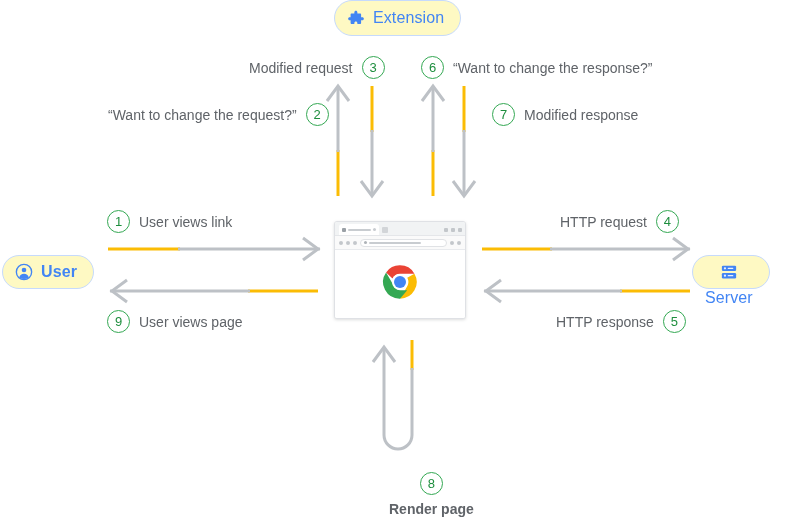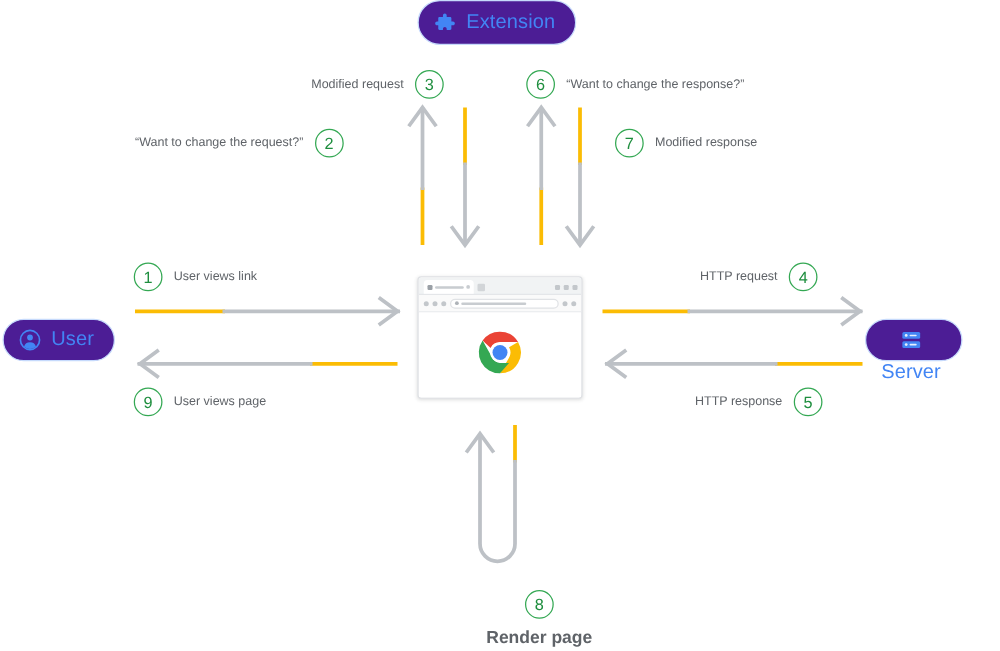--- a/index.html
+++ b/index.html
@@ -13,57 +13,57 @@
     font-family: "Liberation Sans", sans-serif;
     color: #5f6368;
   }
 
   .stage { position: absolute; inset: 0; }
 
   
   .chip {
     position: absolute;
     display: flex; align-items: center; gap: 8px;
-    background: #4c1d95;
+    background: #fef9c3;
     border: 1px solid #c6dafc;
     border-radius: 999px;
     padding: 7px 16px 7px 12px;
     box-sizing: border-box;
     text-align: center;
   }
   .chip-label {
     font-size: 16px;
     color: #4285f4;
     letter-spacing: .1px;
     white-space: nowrap;
   }
   .chip svg { display:block; }
 
   #chip-extension { left: 334px; top: 0px; height: 36px; }
-  #chip-user      { left: 2px;   top: 255px; height: 34px; }
+  #chip-user      { left: 2px;   top: 255px; height: 34px; font-weight: bold; }
   #chip-server    { left: 692px; top: 255px; height: 34px; flex-direction: column; }
 
   
   .step {
     position: absolute;
     display: flex; align-items: center; gap: 9px;
     white-space: nowrap;
   }
   .badge {
     width: 23px; height: 23px; flex: 0 0 23px;
     border: 1px solid #34a853;
     border-radius: 50%;
     color: #1e8e3e;
     font-size: 13px;
     display: flex; align-items: center; justify-content: center;
     box-sizing: border-box;
     background: #fff;
   }
   .cap {
-    font-size: 10px;
+    font-size: 14px;
     color: #5f6368;
   }
 
   
   .arrows { position: absolute; inset: 0; pointer-events: none; }
 
   
   #browser {
     position: absolute;
     left: 334px; top: 221px;

